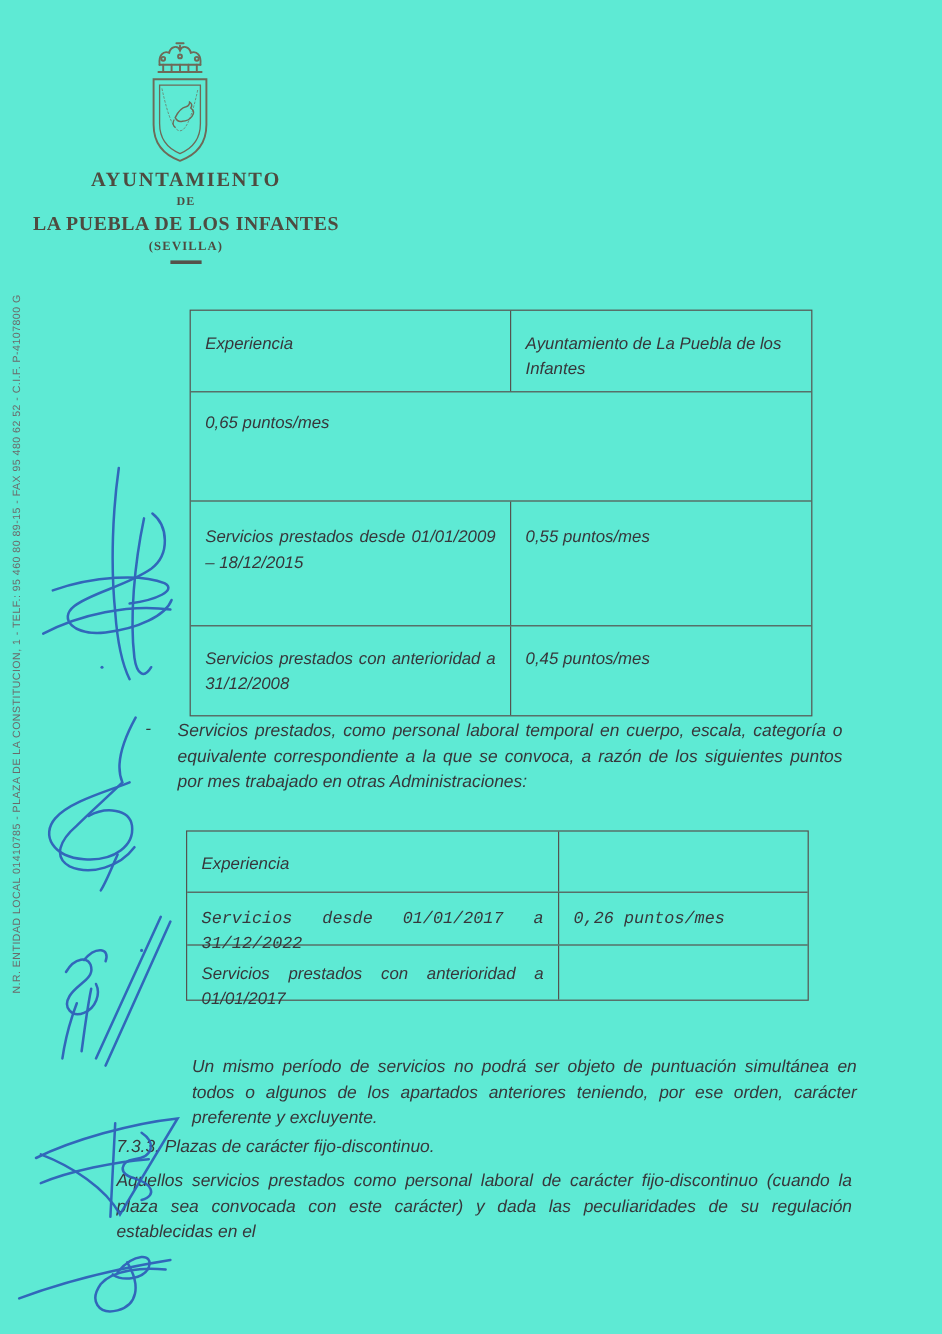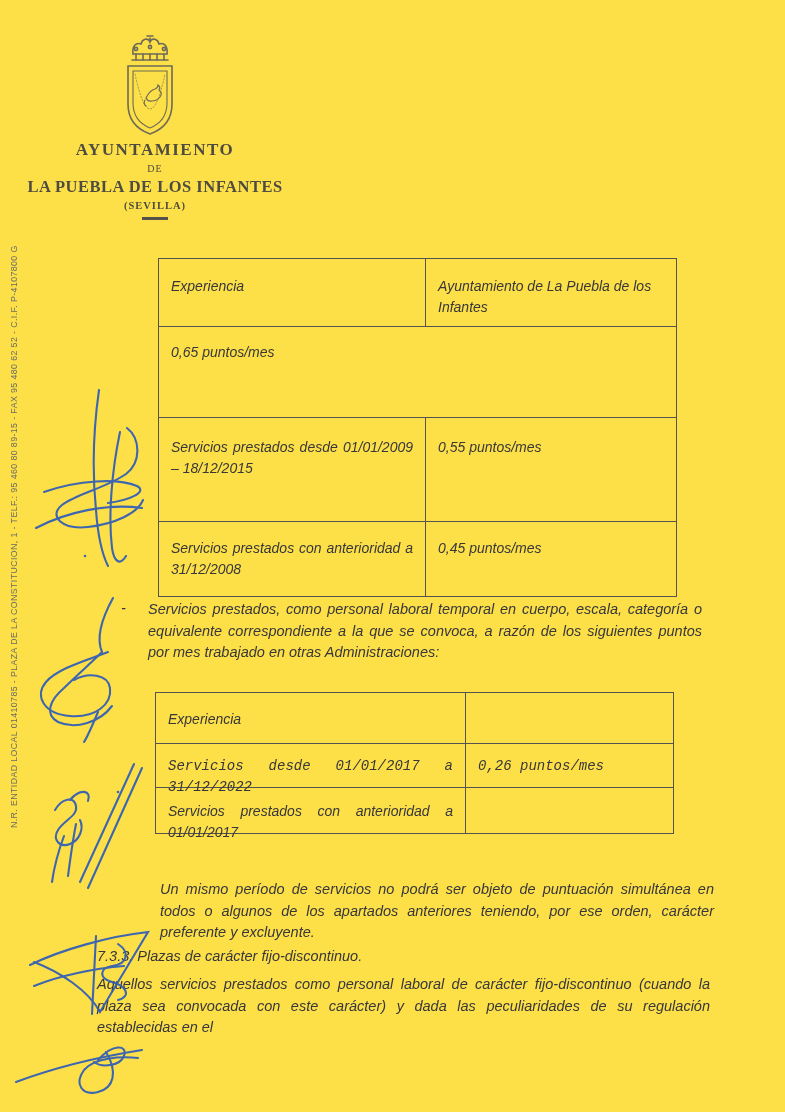--- a/index.html
+++ b/index.html
@@ -1,25 +1,25 @@
 <!DOCTYPE html>
 <html><head>
 <meta charset="utf-8">
 <style>
   html,body{margin:0;padding:0;background:#e8e8e8;}
   .page{
     position:relative;width:785px;height:1112px;margin:0 auto;
-    background:#fde047;overflow:hidden;
+    background:#5eead4;overflow:hidden;
     font-family:"Liberation Sans",sans-serif;color:#3a3a3e;
   }
   
   .org-header{position:absolute;left:15px;top:140px;width:280px;text-align:center;
     font-family:"Liberation Serif",serif;color:#4e4b40;}
   .org-name{font-size:17px;font-weight:bold;letter-spacing:1.5px;}
-  .org-de{font-size:10px;font-weight:normal;letter-spacing:1px;margin-top:3px;}
+  .org-de{font-size:10px;font-weight:bold;letter-spacing:1px;margin-top:3px;}
   .org-place{font-size:16.5px;font-weight:bold;letter-spacing:0.5px;margin-top:3px;white-space:nowrap;}
   .org-prov{font-size:10.5px;font-weight:bold;letter-spacing:1px;margin-top:3px;}
   .org-rule{width:26px;height:3px;background:#55524a;margin:6px auto 0;}
   .crest{position:absolute;left:112px;top:34px;}
   
   .reg-line{
     position:absolute;left:9px;top:828px;width:552px;
     transform:rotate(-90deg);transform-origin:0 0;
     font-size:8.8px;letter-spacing:0.4px;color:#6a6a6a;white-space:nowrap;
   }

